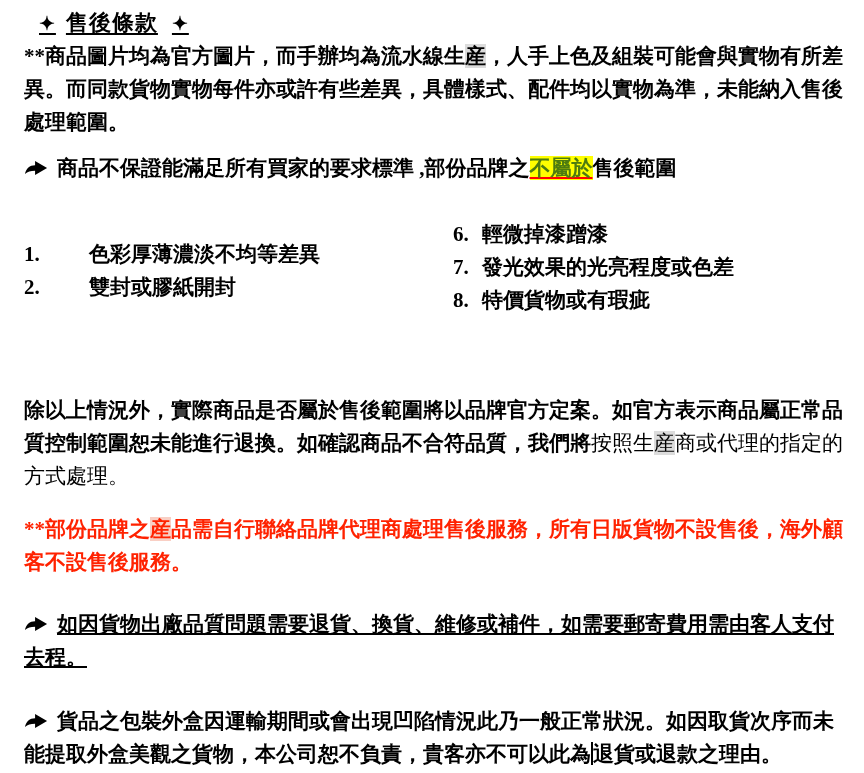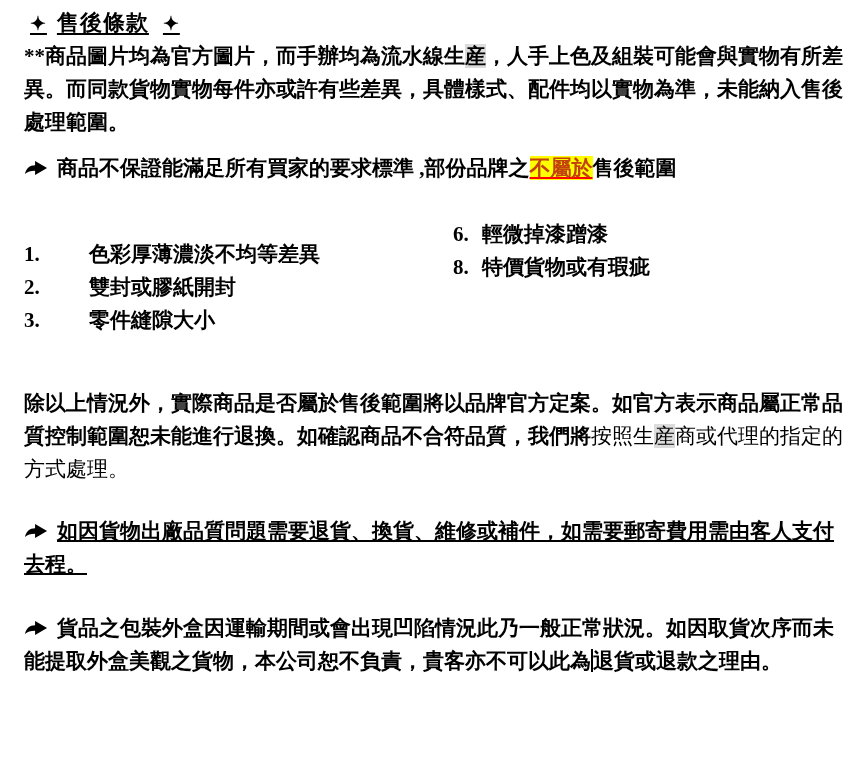--- a/index.html
+++ b/index.html
@@ -4,40 +4,40 @@
 <style>
   html,body{margin:0;padding:0;}
   body{
     width:864px;height:773px;overflow:hidden;background:#ffffff;
     font-family:"Liberation Serif","DejaVu Serif",serif;
     color:#000;font-weight:bold;font-size:21px;
   }
   .doc{padding:6px 18px 0 24px;}
   p{margin:0;line-height:33px;}
   .title{
-    margin-left:6px;font-size:22px;letter-spacing:1px;
+    margin-left:15px;font-size:22px;letter-spacing:1px;
     text-decoration:underline;text-underline-offset:3px;
   }
   .title .star{font-size:19px;}
   .title .star-gap-l{margin-right:10px;}
   .title .star-gap-r{margin-left:14px;}
   .intro{}
   .notice{margin-top:13px;}
-  .hl{color:#c2410c;background:#ffff00;text-decoration:underline;text-decoration-color:#ff0000;}
+  .hl{color:#4d7c0f;background:#ffff00;text-decoration:underline;text-decoration-color:#ff0000;}
   .var{background:#dcdcdc;}
   .var-red{background:#f9cfc4;}
   .arrow-ic{display:inline-block;width:24px;height:16px;vertical-align:-1px;margin-right:9px;}
   .arrow-ic svg{display:block;}
   .exclusions{display:flex;margin-top:33px;}
   .col-left{width:429px;margin-top:20px;}
   .col-right{flex:1;}
   .row{line-height:33px;}
   .num-l{display:inline-block;width:65px;}
   .num-r{display:inline-block;width:29px;}
-  .decision{margin-top:50px;}
+  .decision{margin-top:77px;}
   .normal-w{font-weight:normal;}
   .brand-note{margin-top:20px;color:#ff2200;}
   .shipping{margin-top:29px;text-decoration:underline;}
   .packaging{margin-top:31px;}
   .caret{display:inline-block;width:0;border-left:2px solid #000;height:23px;vertical-align:-4px;}
 </style>
 </head>
 <body>
 
 <div class="doc">
@@ -47,30 +47,31 @@
   <p class="intro"><span>**商品圖片均為官方圖片，而手辦均為流水線生</span><span class="var">産</span><span>，人手上色及組裝可能會與實物有所差異。而同款貨物實物每件亦或許有些差異，具體樣式、配件均以實物為準，未能納入售後處理範圍。</span></p>
 
   <p class="notice"><span class="arrow-ic"><svg width="24" height="16" viewBox="0 0 26 17">
           <path d="M1 15 C2.5 9 6 5.5 12 5.5 L12 1 L25 8.5 L12 16 L12 11.5 C7 11.5 4 12.5 1 15 Z" fill="#000"></path>
         </svg></span><span>商品不保證能滿足所有買家的要求標準 ,部份品牌之</span><span class="hl">不屬於</span><span>售後範圍</span></p>
 
   <div class="exclusions">
     <div class="col-left">
       <div class="row"><span class="num-l">1.</span><span>色彩厚薄濃淡不均等差異</span><span class="var"></span><span></span></div>
       <div class="row"><span class="num-l">2.</span><span>雙封或膠紙開封</span><span class="var"></span><span></span></div>
-      <div class="row"><span class="num-l">3.</span><span>零件縫隙大小</span><span class="var"></span><span></span></div>
     </div>
     <div class="col-right">
       <div class="row"><span class="num-r">6.</span><span>輕微掉漆蹭漆</span><span class="var"></span><span></span></div>
+      <div class="row"><span class="num-r">7.</span><span>發光效果的光亮程度或色差</span><span class="var"></span><span></span></div>
       <div class="row"><span class="num-r">8.</span><span>特價貨物或有瑕疵</span><span class="var"></span><span></span></div>
     </div>
   </div>
 
   <p class="decision"><span>除以上情況外，實際商品是否屬於售後範圍將以品牌官方定案。如官方表示商品屬正常品質控制範圍恕未能進行退換。如確認商品不合符品質，我們將</span><span class="normal-w">按照生</span><span class="normal-w var">産</span><span class="normal-w">商或代理的指定的方式處理。</span></p>
 
+  <p class="brand-note"><span>**部份品牌之</span><span class="var-red">産</span><span>品需自行聯絡品牌代理商處理售後服務，所有日版貨物不設售後，海外顧客不設售後服務。</span></p>
 
   <p class="shipping"><span class="arrow-ic"><svg width="24" height="16" viewBox="0 0 26 17">
           <path d="M1 15 C2.5 9 6 5.5 12 5.5 L12 1 L25 8.5 L12 16 L12 11.5 C7 11.5 4 12.5 1 15 Z" fill="#000"></path>
         </svg></span><span>如因貨物出廠品質問題需要退貨、換貨、維修或補件，如需要郵寄費用需由客人支付去程。</span></p>
 
   <p class="packaging"><span class="arrow-ic"><svg width="24" height="16" viewBox="0 0 26 17">
           <path d="M1 15 C2.5 9 6 5.5 12 5.5 L12 1 L25 8.5 L12 16 L12 11.5 C7 11.5 4 12.5 1 15 Z" fill="#000"></path>
         </svg></span><span>貨品之包裝外盒因運輸期間或會出現凹陷情況此乃一般正常狀況。如因取貨次序而未能提取外盒美觀之貨物，本公司恕不負責，貴客亦不可以此為</span><span class="caret"></span><span>退貨或退款之理由。</span></p>
 
 </div>

